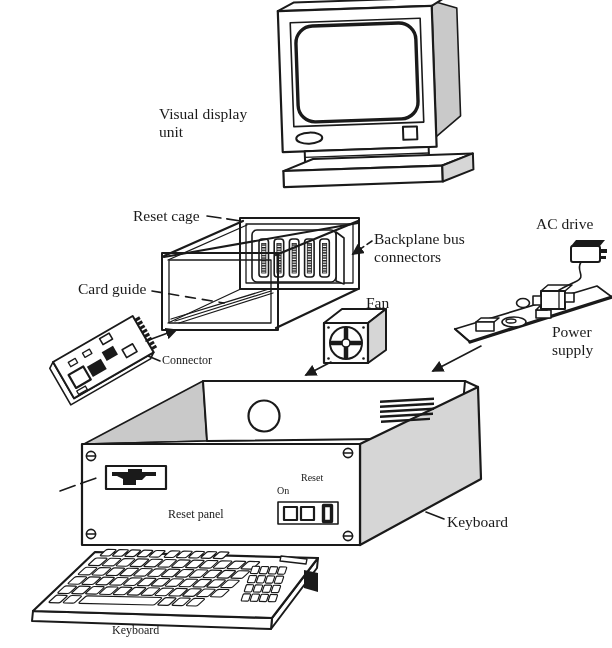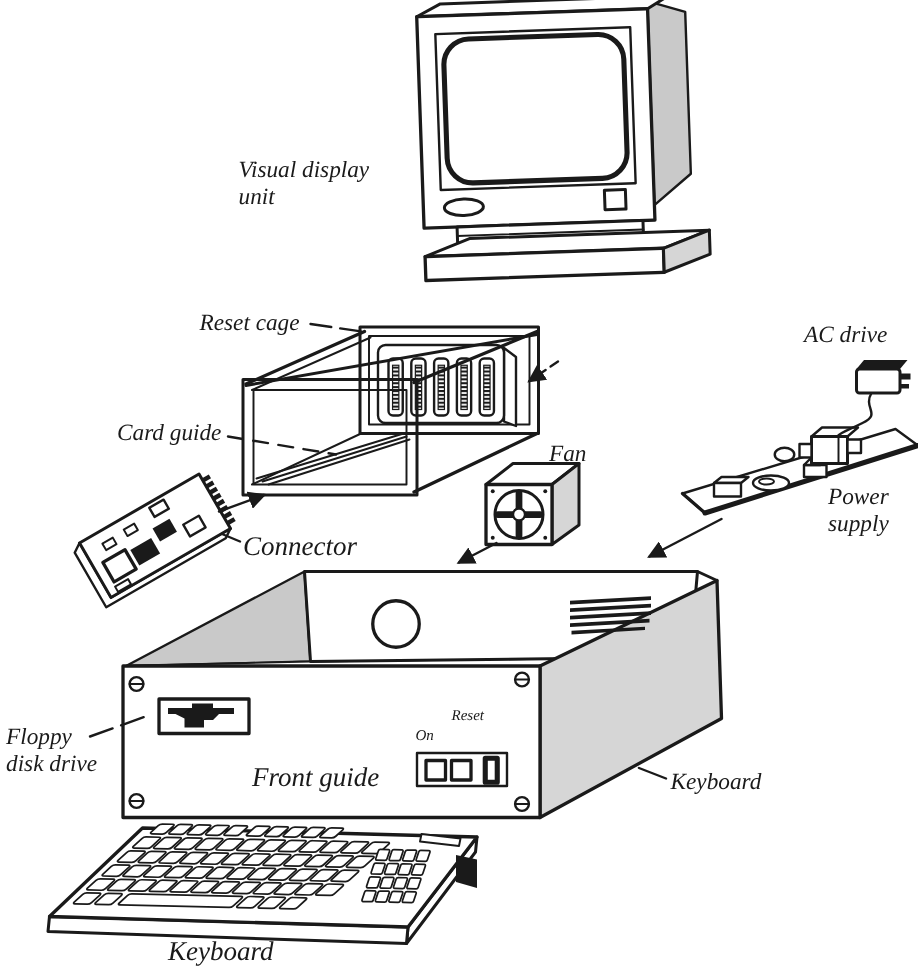--- a/index.html
+++ b/index.html
@@ -1,21 +1,21 @@
 <!DOCTYPE html>
 <html style="--ink: #1a1a1a; --paper: #ffffff; --shade: #d6d6d6; --shade2: #c9c9c9;"><head>
 <meta charset="utf-8">
 <style>
   :root { --ink:#1a1a1a; --paper:#ffffff; --shade:#d6d6d6; --shade2:#c9c9c9; }
   html,body{margin:0;padding:0;background:#fff;}
   .stage{position:relative;width:612px;height:648px;background:var(--paper);
          font-family:"Liberation Serif","DejaVu Serif",serif;color:var(--ink);overflow:hidden;}
   .stage svg{position:absolute;left:0;top:0;}
-  .lbl{position:absolute;font-size:15.5px;line-height:1.16;white-space:normal;font-style:italic;}
-  .lbl.big{font-size:18px;}
+  .lbl{position:absolute;font-size:15.5px;line-height:1.16;white-space:normal;}
+  .lbl.big{font-size:12px;}
   .lbl.sm{font-size:10px;}
   .ln{stroke:var(--ink);fill:none;stroke-width:2;stroke-linecap:round;stroke-linejoin:round;}
   .w1{stroke-width:1.3;} .w15{stroke-width:1.6;} .w22{stroke-width:2.2;} .w3{stroke-width:3.4;}
   .fw{fill:#fff;} .fsh{fill:var(--shade);} .fsh2{fill:var(--shade2);} .fink{fill:var(--ink);stroke:none;}
   .key{fill:#fff;stroke:var(--ink);stroke-width:1.15;vector-effect:non-scaling-stroke;}
 </style>
 </head>
 <body>
 
 <div class="stage">
@@ -275,24 +275,24 @@
     <path class="ln w15" stroke-dasharray="6 4" marker-end="url(#ah)" d="M372,241 L353,254"></path>
     <path class="ln w15" stroke-dasharray="10 7" d="M152,291 L224,303"></path>
     <path class="ln w15" d="M160,361 L148,356"></path>
     <path class="ln w15" stroke-dasharray="16 6" d="M60,491 L99,477"></path>
     <path class="ln w15" d="M426,512 L444,519"></path>
   </g>
 </svg>
 
 <div class="lbl" style="left:159px;top:105px;width:104px">Visual display unit</div>
 <div class="lbl" style="left:133px;top:207px">Reset cage</div>
+<div class="lbl" style="left:374px;top:230px;width:108px">Backplane bus connectors</div>
 <div class="lbl" style="left:536px;top:215px">AC drive</div>
 <div class="lbl" style="left:78px;top:280px">Card guide</div>
 <div class="lbl big" style="left:162px;top:354px">Connector</div>
 <div class="lbl" style="left:366px;top:294px">Fan</div>
 <div class="lbl" style="left:552px;top:323px;width:70px">Power supply</div>
-<div class="lbl" style="left:4px;top:483px;width:64px">Floppy disk drive</div>
-<div class="lbl big" style="left:168px;top:508px">Front guide</div>
+<div class="lbl big" style="left:168px;top:508px">Reset panel</div>
 <div class="lbl sm" style="left:277px;top:485px">On</div>
 <div class="lbl sm" style="left:301px;top:472px">Reset</div>
 <div class="lbl" style="left:447px;top:513px">Keyboard</div>
 <div class="lbl big" style="left:112px;top:624px">Keyboard</div>
 </div>
 
 </body></html>

